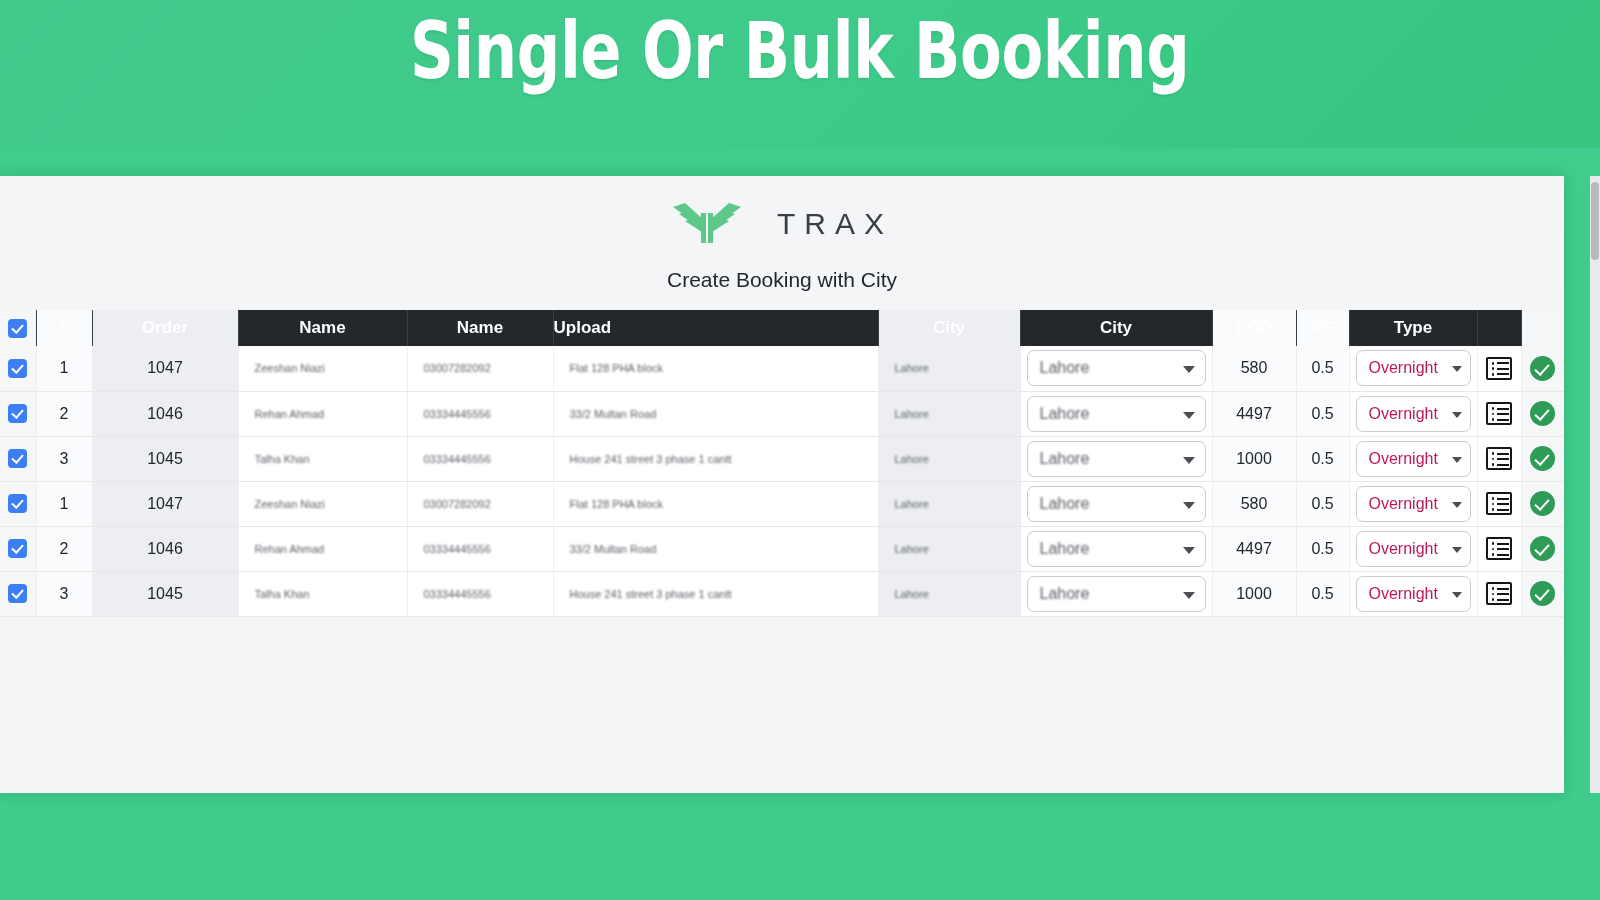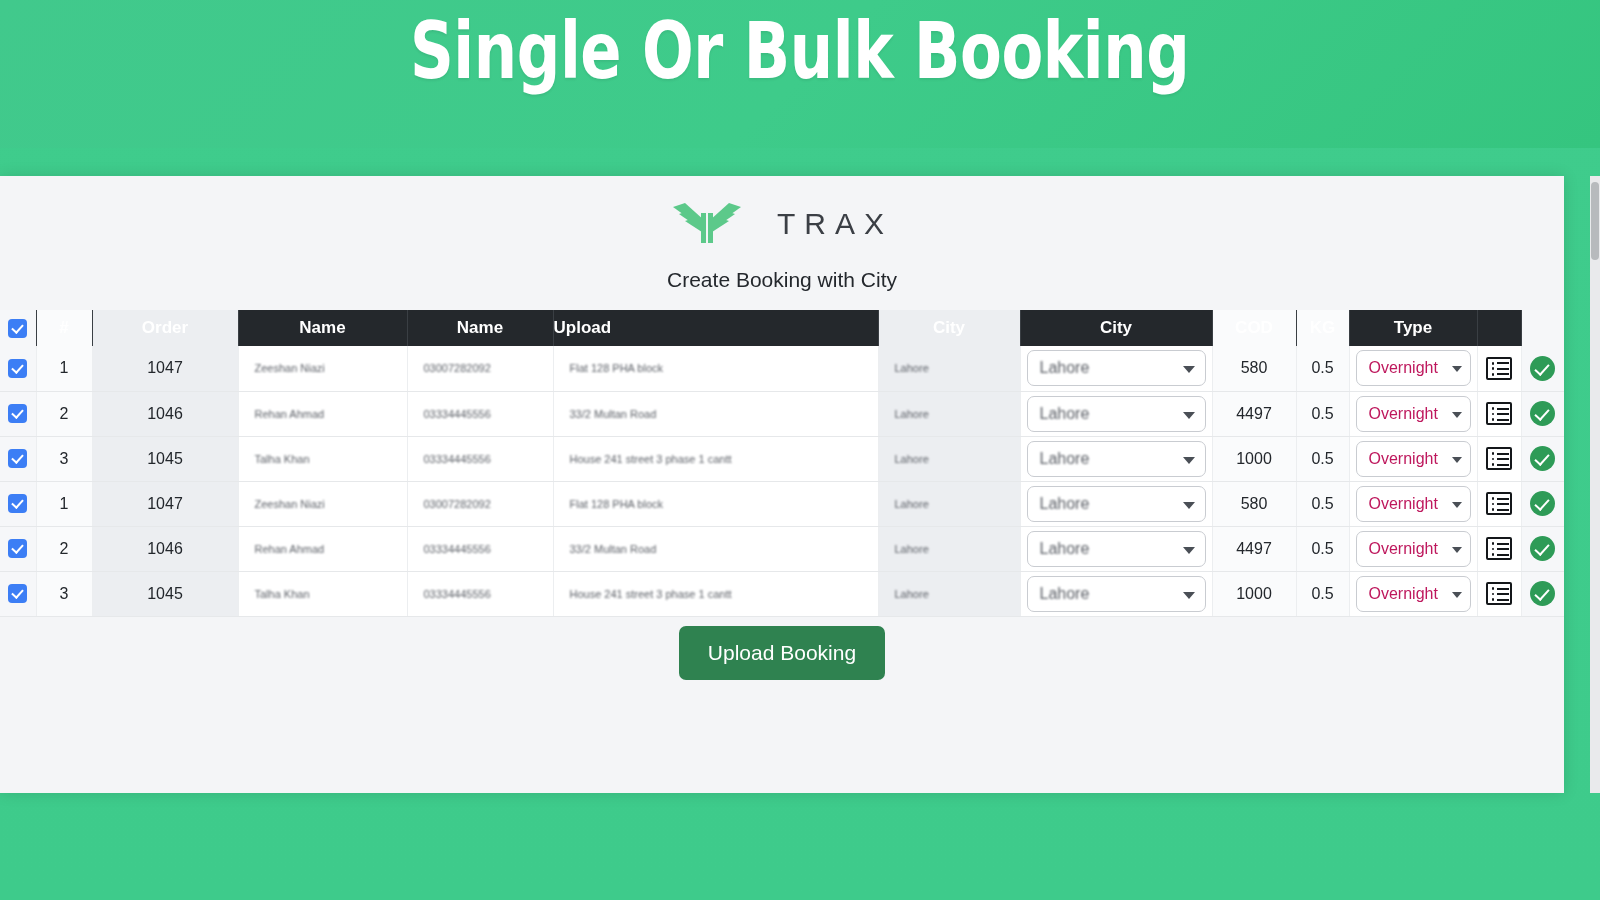--- a/index.html
+++ b/index.html
@@ -599,21 +599,18 @@
                   <span class="caret"></span>
                 </span>
               </td>
               <td class="c-ic1"><span class="list-icon"><b class="d1"></b><b class="d2"></b><b class="d3"></b><i class="l1"></i><i class="l2"></i><i class="l3"></i></span></td>
               <td class="c-ic2"><span class="ok-icon"></span></td>
             </tr>
           </tbody>
       </table>
     </div>
 
-    <div class="foot">
-      <button class="upload-btn">Upload Booking</button>
-    </div>
   </div>
 
   <div class="card-shadow"></div>
   <div class="sbar-track"></div>
   <div class="sbar-thumb"></div>
 </div>
 
 </body></html>

